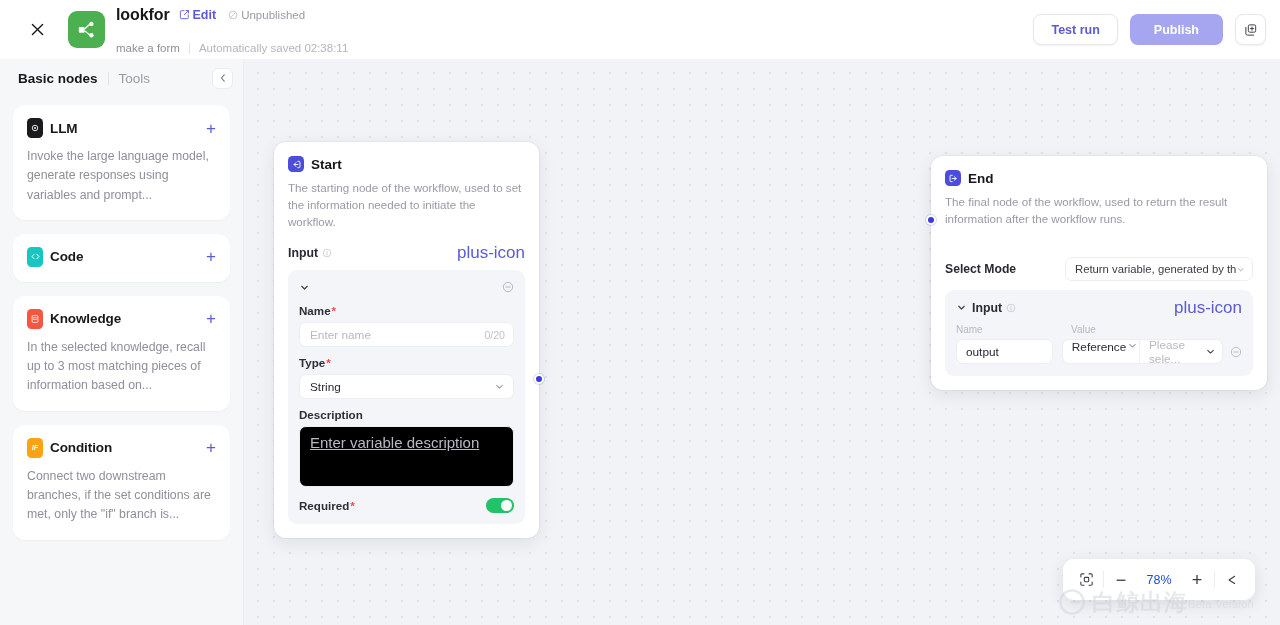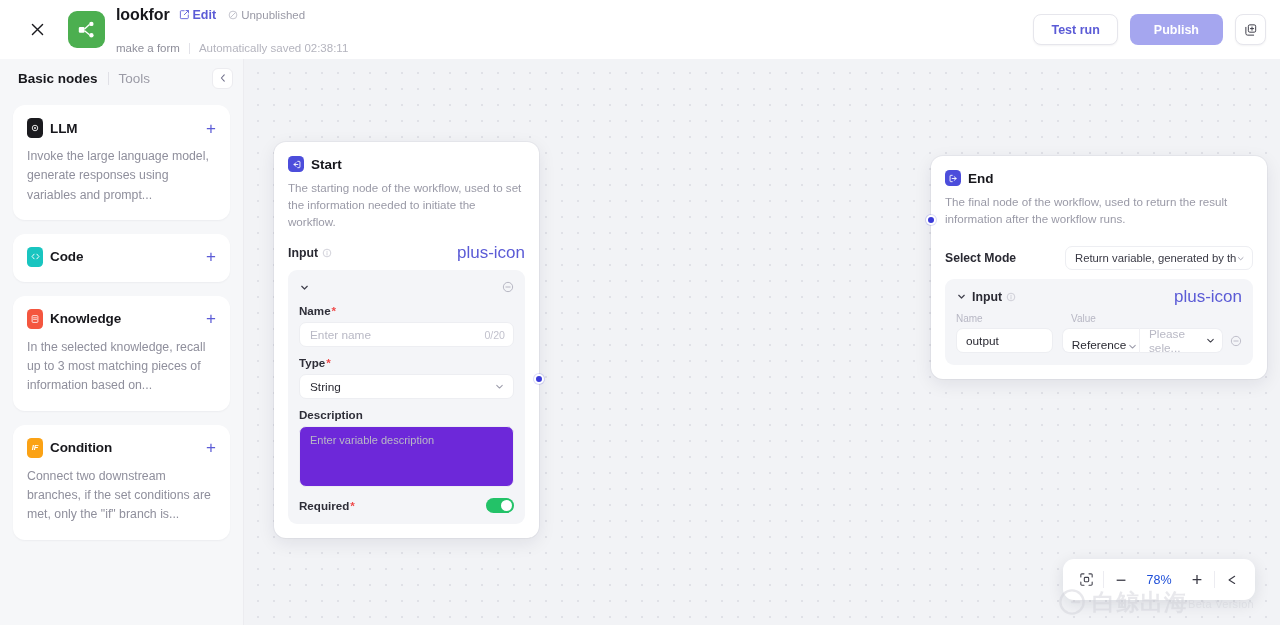--- a/index.html
+++ b/index.html
@@ -154,41 +154,41 @@
   .req-star { color: #ef4b4b; margin-left: 1px; }
   .f-input {
     margin-top: 5px; height: 25px; background: #ffffff; border-radius: 7px;
     border: 1px solid #edeef2; display: flex; align-items: center;
     padding: 0 8px 0 10px; font-size: 11.8px; color: #2a2a33;
   }
   .ph { color: #b9b9c5; }
   .counter { margin-left: auto; font-size: 10.6px; color: #c2c2cd; }
   .chev-dn { margin-left: auto; color: #9b9baa; display: inline-flex; }
   .f-textarea {
-    margin-top: 5px; height: 61px; background: #6d28d9; border-radius: 7px;
-    border: 1px solid #edeef2; padding: 7px 10px; font-size: 11px; color: #b9b9c5;
+    margin-top: 5px; height: 61px; background: #000000; border-radius: 7px;
+    border: 1px solid #edeef2; padding: 7px 10px; font-size: 15px; color: #b9b9c5; text-decoration: underline;
   }
   .req-row { display: flex; align-items: center; margin-top: 11px; }
   .toggle {
     margin-left: auto; width: 28px; height: 15px; border-radius: 8px;
     background: #23c268; position: relative; cursor: pointer;
   }
   .toggle i {
     position: absolute; right: 2px; top: 2px;
     width: 11px; height: 11px; border-radius: 50%; background: #fff;
   }
 
   .port {
     position: absolute; width: 10px; height: 10px; border-radius: 50%;
     background: #3b3bd8; border: 2px solid #ffffff; cursor: crosshair;
     box-shadow: 0 0 0 1px rgba(59,59,216,.18);
   }
 
   
-  .mode-row { display: flex; align-items: center; margin-top: 19px; }
+  .mode-row { display: flex; align-items: center; margin-top: 30px; }
   .mode-label { font-size: 12.2px; font-weight: 700; color: #2a2a33; }
   .mode-select {
     margin-left: auto; width: 188px; height: 24px; background: #ffffff;
     border-radius: 7px; border: 1px solid #edeef2;
     display: flex; align-items: center; padding: 0 7px 0 9px;
     font-size: 11.3px; color: #3a3a45; cursor: pointer;
   }
   .mode-select span { overflow: hidden; white-space: nowrap; }
 
   .io-head { display: flex; align-items: center; }
@@ -197,21 +197,21 @@
   .colhdr div { font-size: 10px; color: #b7b7c4; }
   .iorow { display: flex; align-items: center; gap: 0; margin-top: 4px; }
   .io-name {
     width: 106px; height: 25px; background: #ffffff; border-radius: 7px;
     border: 1px solid #edeef2; display: flex; align-items: center;
     padding: 0 9px; font-size: 11.8px; color: #2a2a33;
   }
   .io-ref {
     width: 86px; height: 25px; background: #ffffff; border-radius: 7px 0 0 7px;
     border: 1px solid #edeef2; border-right: 1px solid #f0f0f4;
-    display: flex; align-items: flex-end; padding: 0 1px 0 9px;
+    display: flex; align-items: flex-start; padding: 0 1px 0 9px;
     font-size: 11.8px; color: #2a2a33; margin-left: 9px; cursor: pointer;
   }
   .io-sel {
     width: 91px; height: 25px; background: #ffffff; border-radius: 0 7px 7px 0;
     border: 1px solid #edeef2; border-left: none;
     display: flex; align-items: center; padding: 0 6px 0 9px;
     font-size: 11.8px; color: #b9b9c5; cursor: pointer;
   }
   .io-del { margin-left: 7px; color: #b9b9c5; display: inline-flex; cursor: pointer; }
 

